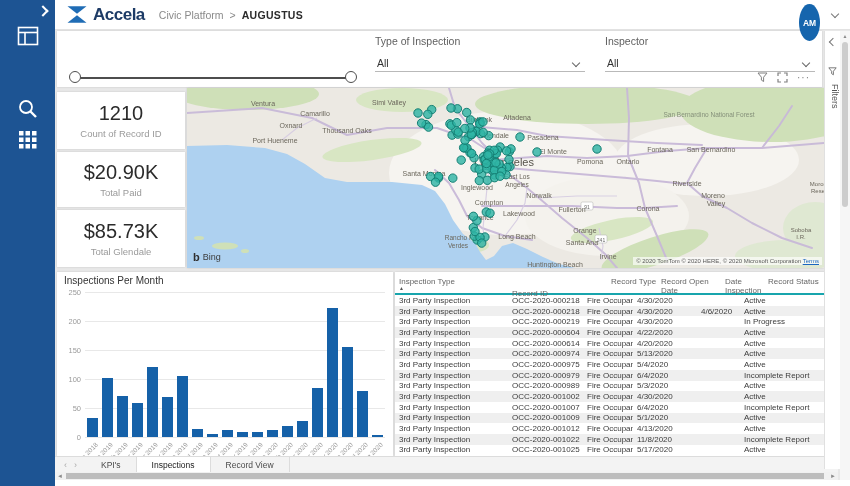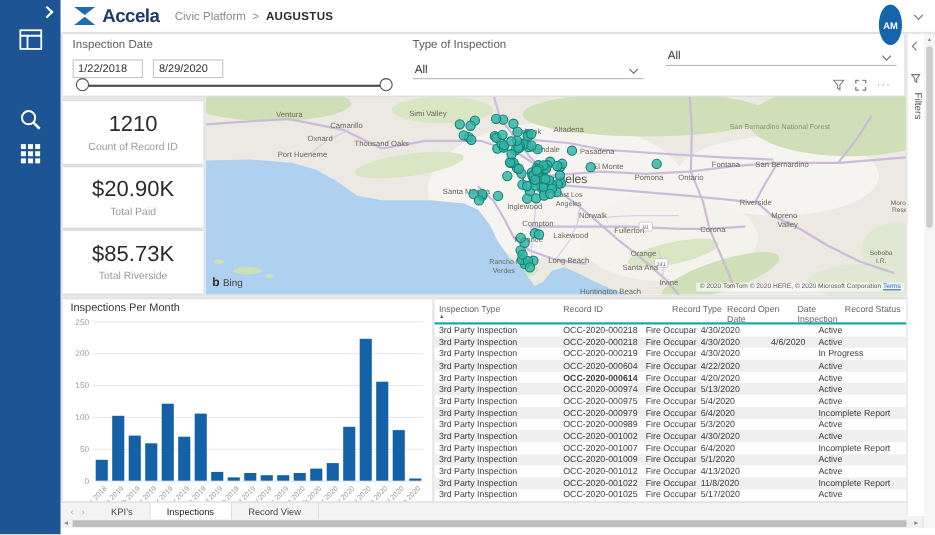--- a/index.html
+++ b/index.html
@@ -130,40 +130,34 @@
     <div class="crumb">
       <span>Civic Platform</span>
       <span>&gt;</span>
       <b>AUGUSTUS</b>
     </div>
     <div class="avatar">AM</div>
     <div class="av-chev"></div>
   </div>
 
   <div class="card" style="left:57px;top:31px;width:765px;height:56px;">
-    <div class="f-group" style="left:9px;">
-      <div class="f-label">Inspection Date</div>
-      <div style="margin-top:5px;">
-        <span class="date-inp">1/22/2018</span>
-        <span class="date-inp">8/29/2020</span>
-      </div>
-    </div>
     <div class="slider">
       <div class="track"></div>
       <div class="handle" style="left:0;"></div>
       <div class="handle" style="right:0;"></div>
     </div>
     <div class="f-group" style="left:318px;">
       <div class="f-label">Type of Inspection</div>
       <div class="dd">
         <span style="padding-left:2px;">All</span>
         <span class="chev"></span>
       </div>
     </div>
     <div class="f-group" style="left:548px;">
+      <div class="f-label">Inspector</div>
       <div class="dd">
         <span style="padding-left:2px;">All</span>
         <span class="chev"></span>
       </div>
     </div>
     <div class="vis-icons">
       <svg width="11" height="11" viewBox="0 0 11 11">
         <path d="M1,1 h9 l-3.4,4.2 v4.3 l-2.2,-1.4 v-2.9 Z" fill="none" stroke="#808080" stroke-width="1"></path>
       </svg>
       <svg width="11" height="11" viewBox="0 0 11 11">
@@ -176,21 +170,21 @@
   <div class="card kpi" style="left:57px;top:92px;width:128px;height:57px;">
     <div class="v">1210</div>
     <div class="l">Count of Record ID</div>
   </div>
   <div class="card kpi" style="left:57px;top:152px;width:128px;height:55px;">
     <div class="v">$20.90K</div>
     <div class="l">Total Paid</div>
   </div>
   <div class="card kpi" style="left:57px;top:210px;width:128px;height:57px;">
     <div class="v">$85.73K</div>
-    <div class="l">Total Riverside</div>
+    <div class="l">Total Glendale</div>
   </div>
 
   <div class="card" id="map-card">
     <svg id="map-svg" width="637" height="180" viewBox="0 0 637 180">
       <rect x="0" y="0" width="637" height="180" fill="#ece9e3"></rect>
 
       <ellipse cx="320" cy="85" rx="118" ry="62" fill="#f6f4f0"></ellipse>
       <ellipse cx="520" cy="72" rx="92" ry="36" fill="#f6f4f0"></ellipse>
       <ellipse cx="420" cy="128" rx="82" ry="40" fill="#f4f2ed"></ellipse>
 
@@ -453,21 +447,21 @@
         <div class="bar" style="left: 272px; height: 46.4px; background: rgb(21, 97, 168);"></div>
         <div class="xlab" style="left: 279px;">Jul 2020</div>
         <div class="bar" style="left: 287px; height: 2.32px; background: rgb(21, 97, 168);"></div>
         <div class="xlab" style="left: 294px;">Aug 2020</div>
       </div>
   </div>
 
   <div class="card" id="table-card">
     <div class="thead" id="thead">
         <div class="th" style="flex: 0 0 113px;"><span>Inspection Type</span><span class="caret">▲</span></div>
-        <div class="th" style="flex: 0 0 75px;"><span>Record ID</span></div>
+        <div class="th" style="flex: 0 0 75px; margin-top: 12px;"><span>Record ID</span></div>
         <div class="th" style="flex: 0 0 50px; margin-left: 24px;"><span>Record Type</span></div>
         <div class="th" style="flex: 0 0 64px;"><span>Record Open Date</span></div>
         <div class="th" style="flex: 0 0 43px;"><span>Date Inspection</span></div>
         <div class="th" style="flex: 0 0 76px;"><span>Record Status</span></div>
       </div>
     <div id="tbody">
         <div class="tr">
           <div class="td" style="flex: 0 0 113px;">3rd Party Inspection</div>
           <div class="td" style="flex: 0 0 75px;">OCC-2020-000218</div>
           <div class="td" style="flex: 0 0 50px;">Fire Occupancy</div>
@@ -494,21 +488,21 @@
         <div class="tr alt">
           <div class="td" style="flex: 0 0 113px;">3rd Party Inspection</div>
           <div class="td" style="flex: 0 0 75px;">OCC-2020-000604</div>
           <div class="td" style="flex: 0 0 50px;">Fire Occupancy</div>
           <div class="td" style="flex: 0 0 64px;">4/22/2020</div>
           <div class="td" style="flex: 0 0 43px;"></div>
           <div class="td" style="flex: 0 0 76px;">Active</div>
         </div>
         <div class="tr">
           <div class="td" style="flex: 0 0 113px;">3rd Party Inspection</div>
-          <div class="td" style="flex: 0 0 75px; font-weight: bold;">OCC-2020-000614</div>
+          <div class="td" style="flex: 0 0 75px;">OCC-2020-000614</div>
           <div class="td" style="flex: 0 0 50px;">Fire Occupancy</div>
           <div class="td" style="flex: 0 0 64px;">4/20/2020</div>
           <div class="td" style="flex: 0 0 43px;"></div>
           <div class="td" style="flex: 0 0 76px;">Active</div>
         </div>
         <div class="tr alt">
           <div class="td" style="flex: 0 0 113px;">3rd Party Inspection</div>
           <div class="td" style="flex: 0 0 75px;">OCC-2020-000974</div>
           <div class="td" style="flex: 0 0 50px;">Fire Occupancy</div>
           <div class="td" style="flex: 0 0 64px;">5/13/2020</div>

